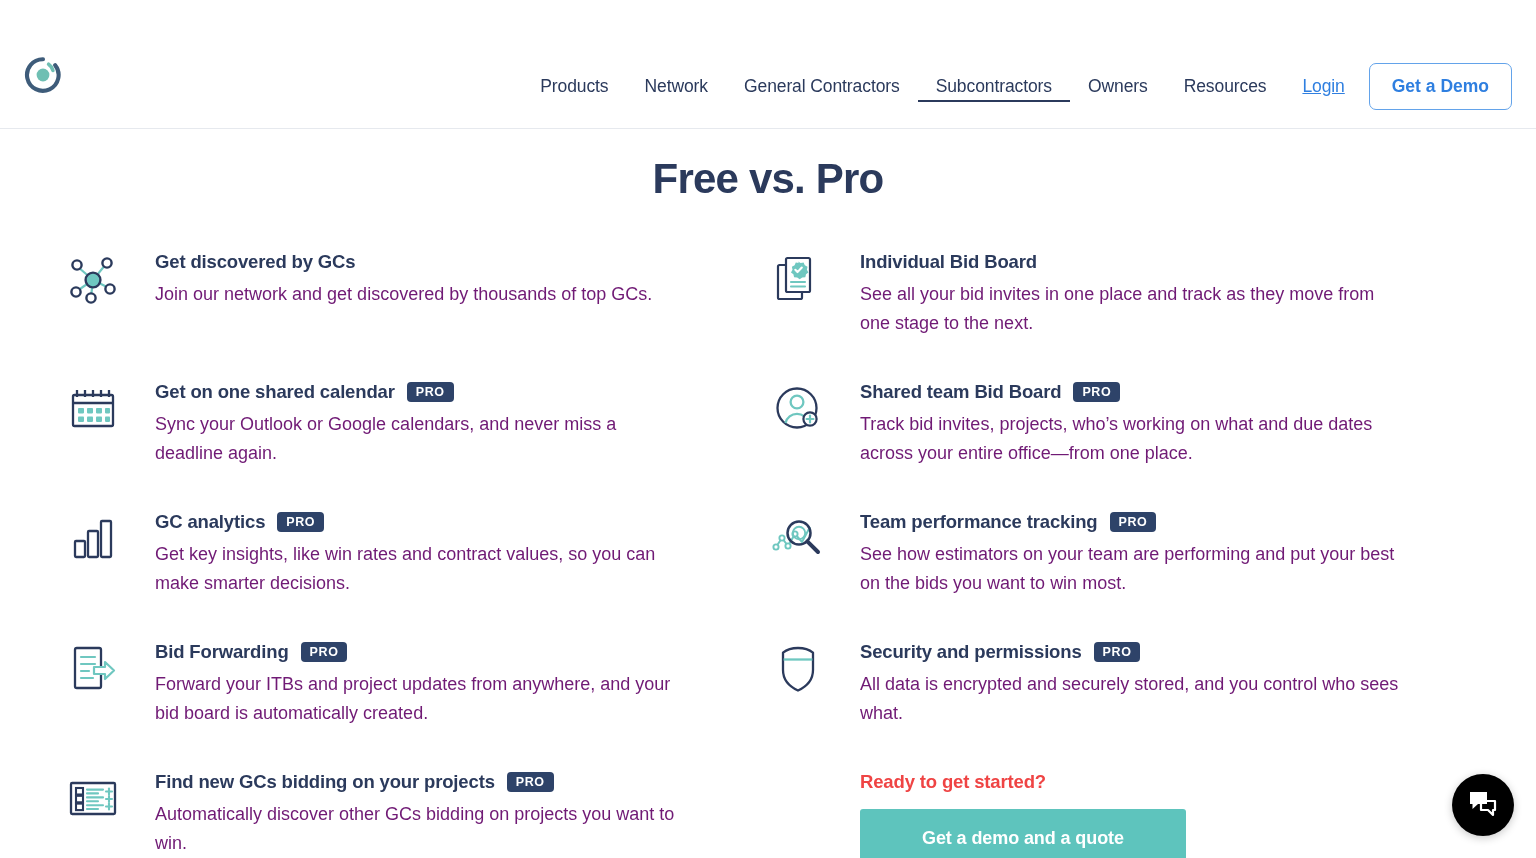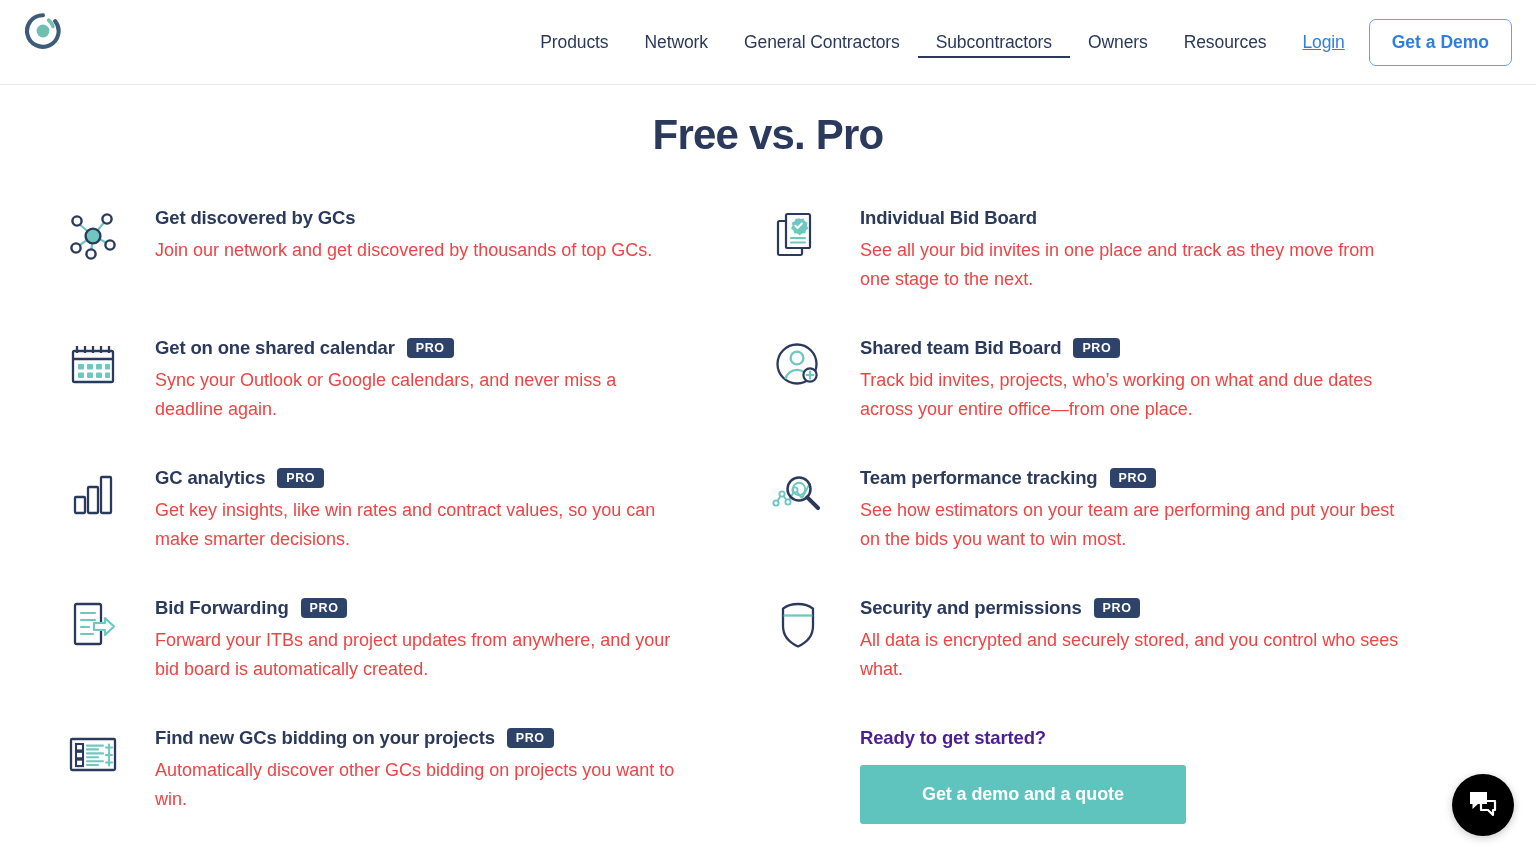--- a/index.html
+++ b/index.html
@@ -13,20 +13,21 @@
 
   
   .site-header {
     height: 85px;
     width: 100%;
     display: flex;
     align-items: center;
     border-bottom: 1px solid #e6e9ee;
     position: relative;
     background: #fff;
+    margin-top: 44px;
   }
   .logo-wrap {
     position: absolute;
     left: 22px; top: 12px;
     width: 42px; height: 42px;
     display: flex; align-items: center; justify-content: center;
   }
   .nav {
     margin-left: auto;
     margin-right: 0;
@@ -121,32 +122,32 @@
     color: #ffffff;
     font-size: 12.5px;
     font-weight: 700;
     letter-spacing: 0.6px;
     border-radius: 4px;
     padding: 4px 9px 3px 9px;
     line-height: 1.05;
   }
   .feat-desc {
     font-size: 18px;
-    color: #ef4444;
+    color: #701a75;
     line-height: 1.62;
     max-width: 530px;
   }
   .col-right .feat-desc { max-width: 540px; }
 
   
   .cta-block { margin-top: 8px; padding-left: 93px; }
   .cta-title {
     font-size: 18.5px;
     font-weight: 700;
-    color: #4c1d95;
+    color: #ef4444;
     margin-bottom: 16px;
     letter-spacing: -0.15px;
   }
   .cta-button {
     display: inline-block;
     background: #5ec4bd;
     color: #ffffff;
     font-size: 18px;
     font-weight: 700;
     border: none;

